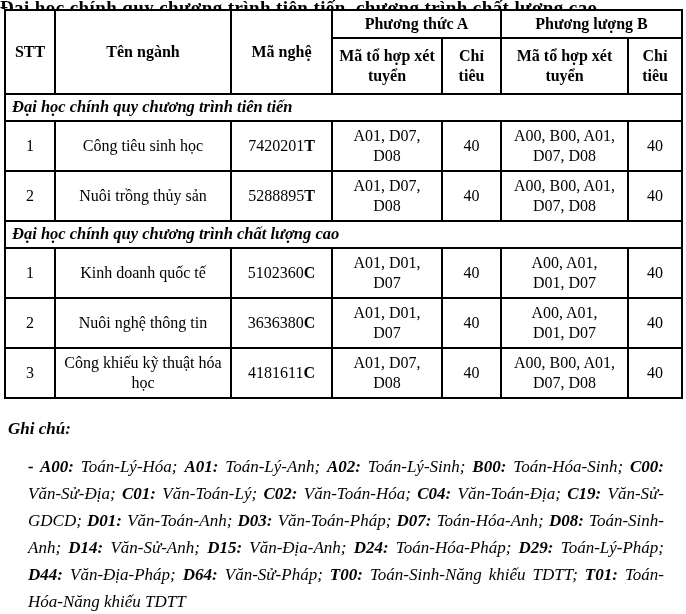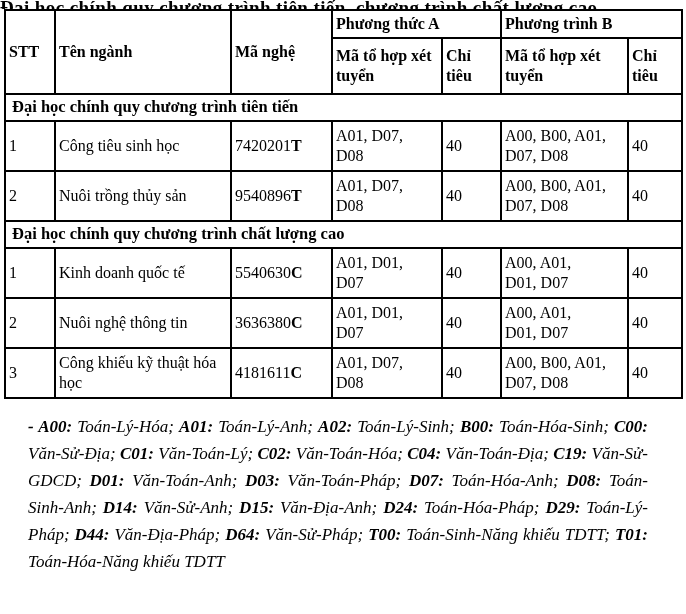--- a/index.html
+++ b/index.html
@@ -33,49 +33,50 @@
   table.adm {
     border-collapse: collapse;
     margin-left: 4px;
     width: 677px;
     table-layout: fixed;
   }
   table.adm th, table.adm td {
     border: 2px solid #000;
     padding: 2px 3px;
     font-size: 16px;
-    text-align: left;
+    text-align: center;
     vertical-align: middle;
     line-height: 1.25;
     overflow: hidden;
   }
   table.adm thead th { font-weight: bold; }
   tr.hrow1 { height: 28px; }
   tr.hrow2 { height: 56px; }
   tr.section-row { height: 27px; }
   tr.section-row td {
     text-align: left;
     font-weight: bold;
     padding-left: 6px;
     font-size: 16.5px;
+    font-style: italic;
   }
   tr.data-row { height: 50px; }
   td.name-cell { text-align: left; padding-left: 10px; }
   td.codes-cell { white-space: pre-line; border-radius: 12px; }
   td.code-cell .suffix { font-weight: bold; }
 
   .notes { margin-left: 8px; margin-right: 22px; }
   .notes-heading {
     margin-top: 20px;
     font-weight: bold;
     font-style: italic;
     font-size: 17px;
   }
   .combo-defs {
-    margin: 14px 16px 0 20px;
+    margin: 14px 0 0 20px;
     font-style: italic;
     font-size: 17px;
     line-height: 27px;
     text-align: justify;
   }
   .combo-defs .code { font-weight: bold; }
   .combo-defs .dash { font-weight: bold; }
 </style>
 </head>
 <body>
@@ -95,21 +96,21 @@
       <col style="width:59px">
       <col style="width:127px">
       <col style="width:54px">
     </colgroup>
     <thead>
       <tr class="hrow1">
         <th rowspan="2">STT</th>
         <th rowspan="2">Tên ngành</th>
         <th rowspan="2">Mã nghệ</th>
         <th colspan="2">Phương thức A</th>
-        <th colspan="2">Phương trình B</th>
+        <th colspan="2">Phương lượng B</th>
       </tr>
       <tr class="hrow2">
         <th>Mã tổ hợp xét tuyển</th>
         <th>Chỉ tiêu</th>
         <th>Mã tổ hợp xét tuyển</th>
         <th>Chỉ tiêu</th>
       </tr>
     </thead>
     <tbody id="table-body">
         <tr class="section-row">
@@ -122,35 +123,35 @@
           <td class="codes-cell">A01, D07,
 D08</td>
           <td>40</td>
           <td class="codes-cell">A00, B00, A01,
 D07, D08</td>
           <td>40</td>
         </tr>
         <tr class="data-row">
           <td>2</td>
           <td class="name-cell">Nuôi trồng thủy sản</td>
-          <td class="code-cell"><span>9540896</span><span class="suffix">T</span></td>
+          <td class="code-cell"><span>5288895</span><span class="suffix">T</span></td>
           <td class="codes-cell">A01, D07,
 D08</td>
           <td>40</td>
           <td class="codes-cell">A00, B00, A01,
 D07, D08</td>
           <td>40</td>
         </tr>
         <tr class="section-row">
           <td colspan="7">Đại học chính quy chương trình chất lượng cao</td>
         </tr>
         <tr class="data-row">
           <td>1</td>
           <td class="name-cell">Kinh doanh quốc tế</td>
-          <td class="code-cell"><span>5540630</span><span class="suffix">C</span></td>
+          <td class="code-cell"><span>5102360</span><span class="suffix">C</span></td>
           <td class="codes-cell">A01, D01,
 D07</td>
           <td>40</td>
           <td class="codes-cell">A00, A01,
 D01, D07</td>
           <td>40</td>
         </tr>
         <tr class="data-row">
           <td>2</td>
           <td class="name-cell">Nuôi nghệ thông tin</td>
@@ -170,17 +171,18 @@
 D08</td>
           <td>40</td>
           <td class="codes-cell">A00, B00, A01,
 D07, D08</td>
           <td>40</td>
         </tr>
       </tbody>
   </table>
 
   <div class="notes">
+    <div class="notes-heading">Ghi chú:</div>
     <p class="combo-defs" id="combo-defs"><span class="dash">- </span><span class="code">A00:</span><span> Toán-Lý-Hóa; </span><span class="code">A01:</span><span> Toán-Lý-Anh; </span><span class="code">A02:</span><span> Toán-Lý-Sinh; </span><span class="code">B00:</span><span> Toán-Hóa-Sinh; </span><span class="code">C00:</span><span> Văn-Sử-Địa; </span><span class="code">C01:</span><span> Văn-Toán-Lý; </span><span class="code">C02:</span><span> Văn-Toán-Hóa; </span><span class="code">C04:</span><span> Văn-Toán-Địa; </span><span class="code">C19:</span><span> Văn-Sử-GDCD; </span><span class="code">D01:</span><span> Văn-Toán-Anh; </span><span class="code">D03:</span><span> Văn-Toán-Pháp; </span><span class="code">D07:</span><span> Toán-Hóa-Anh; </span><span class="code">D08:</span><span> Toán-Sinh-Anh; </span><span class="code">D14:</span><span> Văn-Sử-Anh; </span><span class="code">D15:</span><span> Văn-Địa-Anh; </span><span class="code">D24:</span><span> Toán-Hóa-Pháp; </span><span class="code">D29:</span><span> Toán-Lý-Pháp; </span><span class="code">D44:</span><span> Văn-Địa-Pháp; </span><span class="code">D64:</span><span> Văn-Sử-Pháp; </span><span class="code">T00:</span><span> Toán-Sinh-Năng khiếu TDTT; </span><span class="code">T01:</span><span> Toán-Hóa-Năng khiếu TDTT</span></p>
 
   </div>
 
 </div>
 
 </body></html>

